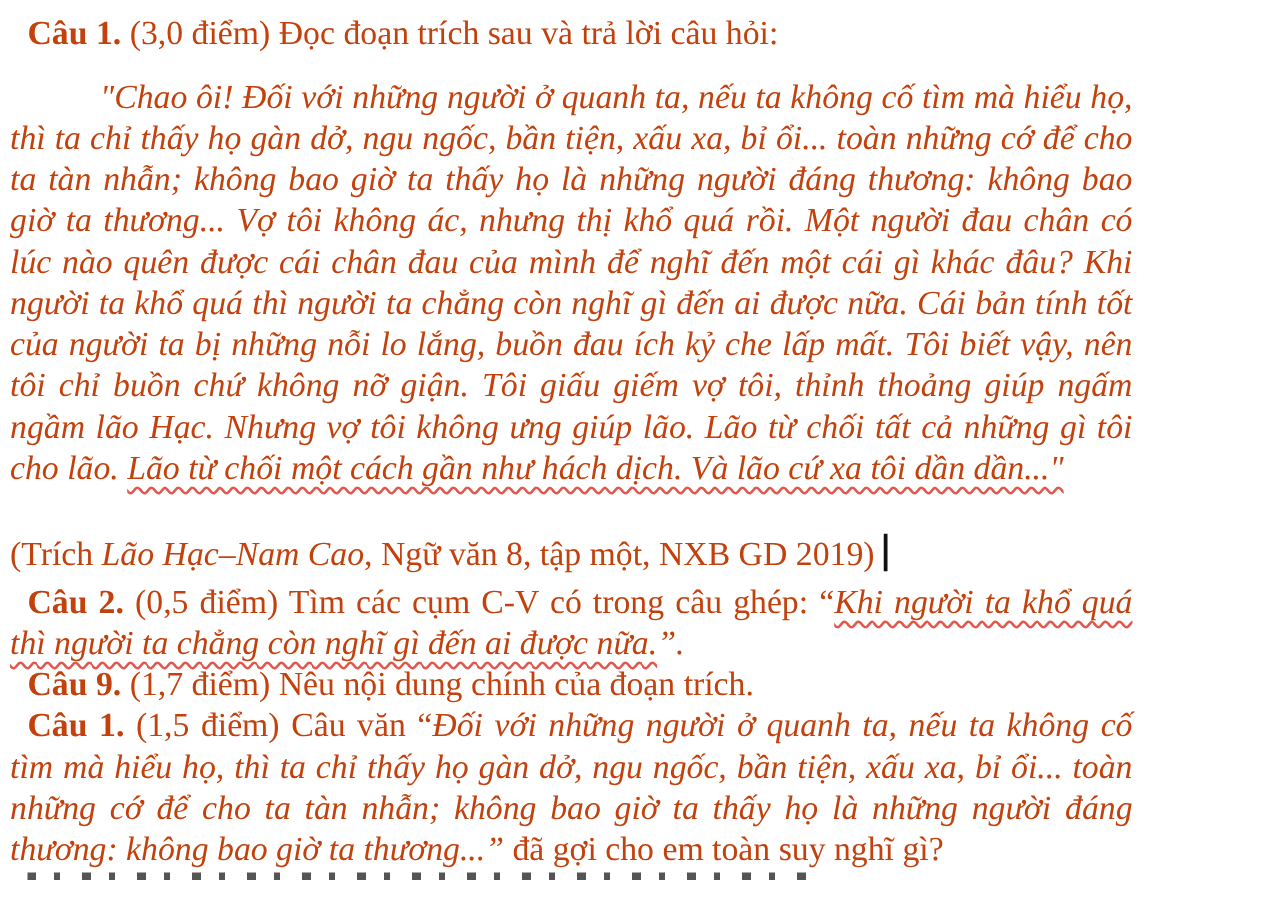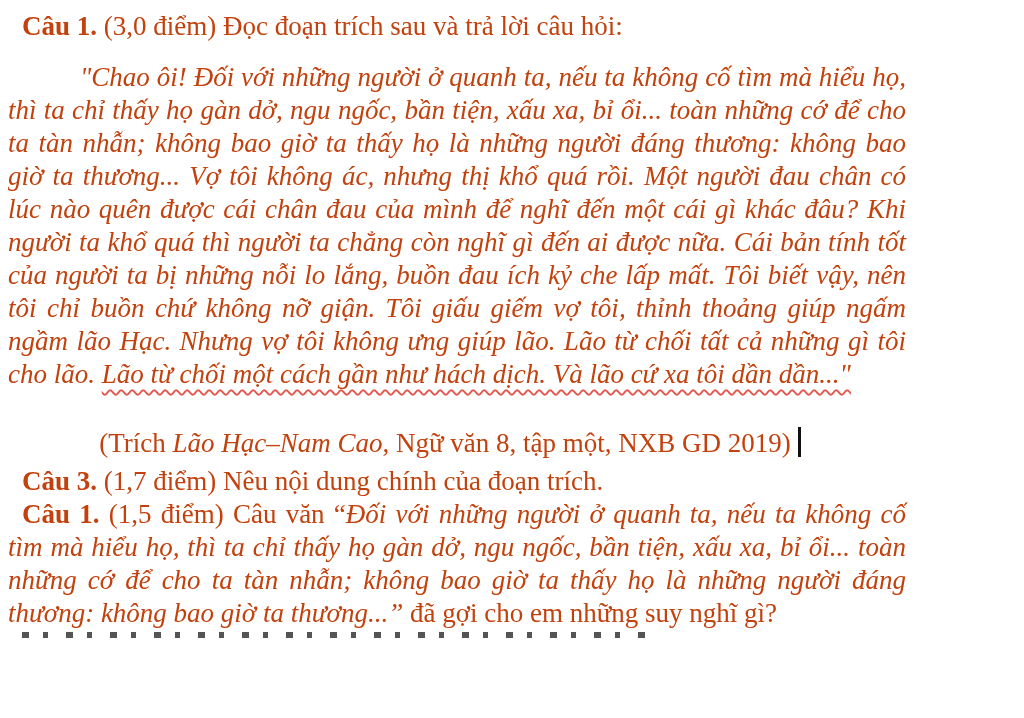--- a/index.html
+++ b/index.html
@@ -25,21 +25,21 @@
     margin-bottom:6px;
   }
   .wavy-red{
     text-decoration-line:underline;
     text-decoration-style:wavy;
     text-decoration-color:#e2574c;
     text-decoration-thickness:2px;
     text-underline-offset:6px;
   }
   .citation{
-    text-align:center;
+    text-align:left;
     padding-right:14px;
     line-height:40px;
     margin-bottom:2px;
     margin-top:32px;
   }
   .citation .work{font-style:italic;}
   .cursor{
     display:inline-block;
     width:3px;height:30px;
     background:#111;
@@ -64,20 +64,21 @@
 
 <div class="page">
 
   <p class="heading"><b>Câu 1.</b><span> (3,0 điểm) Đọc đoạn trích sau và trả lời câu hỏi:</span></p>
 
   <p class="excerpt"><span>"Chao ôi! Đối với những người ở quanh ta, nếu ta không cố tìm mà hiểu họ, thì ta chỉ thấy họ gàn dở, ngu ngốc, bần tiện, xấu xa, bỉ ổi... toàn những cớ để cho ta tàn nhẫn; không bao giờ ta thấy họ là những người đáng thương: không bao giờ ta thương... Vợ tôi không ác, nhưng thị khổ quá rồi. Một người đau chân có lúc nào quên được cái chân đau của mình để nghĩ đến một cái gì khác đâu? Khi người ta khổ quá thì người ta chẳng còn nghĩ gì đến ai được nữa. Cái bản tính tốt của người ta bị những nỗi lo lắng, buồn đau ích kỷ che lấp mất. Tôi biết vậy, nên tôi chỉ buồn chứ không nỡ giận. Tôi giấu giếm vợ tôi, thỉnh thoảng giúp ngấm ngầm lão Hạc. Nhưng vợ tôi không ưng giúp lão. Lão từ chối tất cả những gì tôi cho lão. </span><span class="wavy-red">Lão từ chối một cách gần như hách dịch. Và lão cứ xa tôi dần dần..."</span></p>
 
   <p class="citation"><span>(Trích </span><span class="work">Lão Hạc–Nam Cao</span><span>,  Ngữ văn 8, tập một, NXB GD 2019)</span><span class="cursor"></span></p>
 
 
+  <p class="q"><b>Câu 2.</b><span> (0,5 điểm) Tìm các cụm C-V có trong câu ghép: “</span><span class="quote wavy-red">Khi người ta khổ quá thì người ta chẳng còn nghĩ gì đến ai được nữa.</span><span class="quote">”.</span></p>
 
-  <p class="q"><b>Câu 3.</b><span> (1,7 điểm) Nêu nội dung chính của đoạn trích.</span></p>
+  <p class="q"><b>Câu 9.</b><span> (1,7 điểm) Nêu nội dung chính của đoạn trích.</span></p>
 
-  <p class="q"><b>Câu 1.</b><span> (1,5 điểm) Câu văn  “</span><span class="quote">Đối với những người ở quanh ta, nếu ta không cố tìm mà hiểu họ, thì ta chỉ thấy họ gàn dở, ngu ngốc, bần tiện, xấu xa, bỉ ổi... toàn những cớ để cho ta tàn nhẫn; không bao giờ ta thấy họ là những người đáng thương: không bao giờ ta thương...”</span><span> đã gợi cho em những suy nghĩ gì?</span></p>
+  <p class="q"><b>Câu 1.</b><span> (1,5 điểm) Câu văn  “</span><span class="quote">Đối với những người ở quanh ta, nếu ta không cố tìm mà hiểu họ, thì ta chỉ thấy họ gàn dở, ngu ngốc, bần tiện, xấu xa, bỉ ổi... toàn những cớ để cho ta tàn nhẫn; không bao giờ ta thấy họ là những người đáng thương: không bao giờ ta thương...”</span><span> đã gợi cho em toàn suy nghĩ gì?</span></p>
 
   <div class="crop-bottom"></div>
 
 </div>
 
 </body></html>

